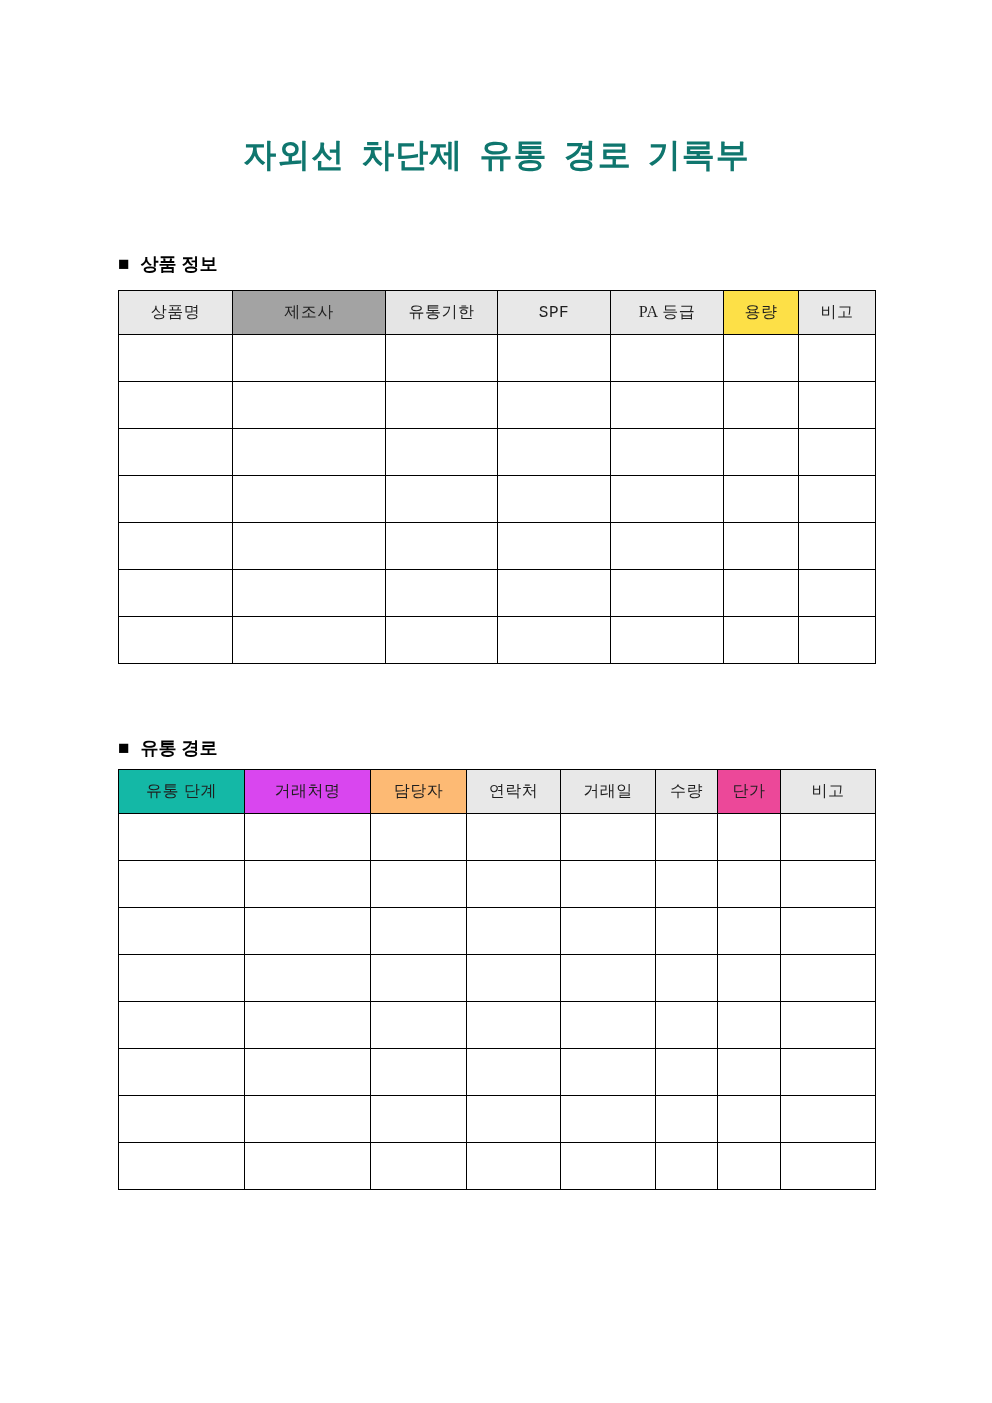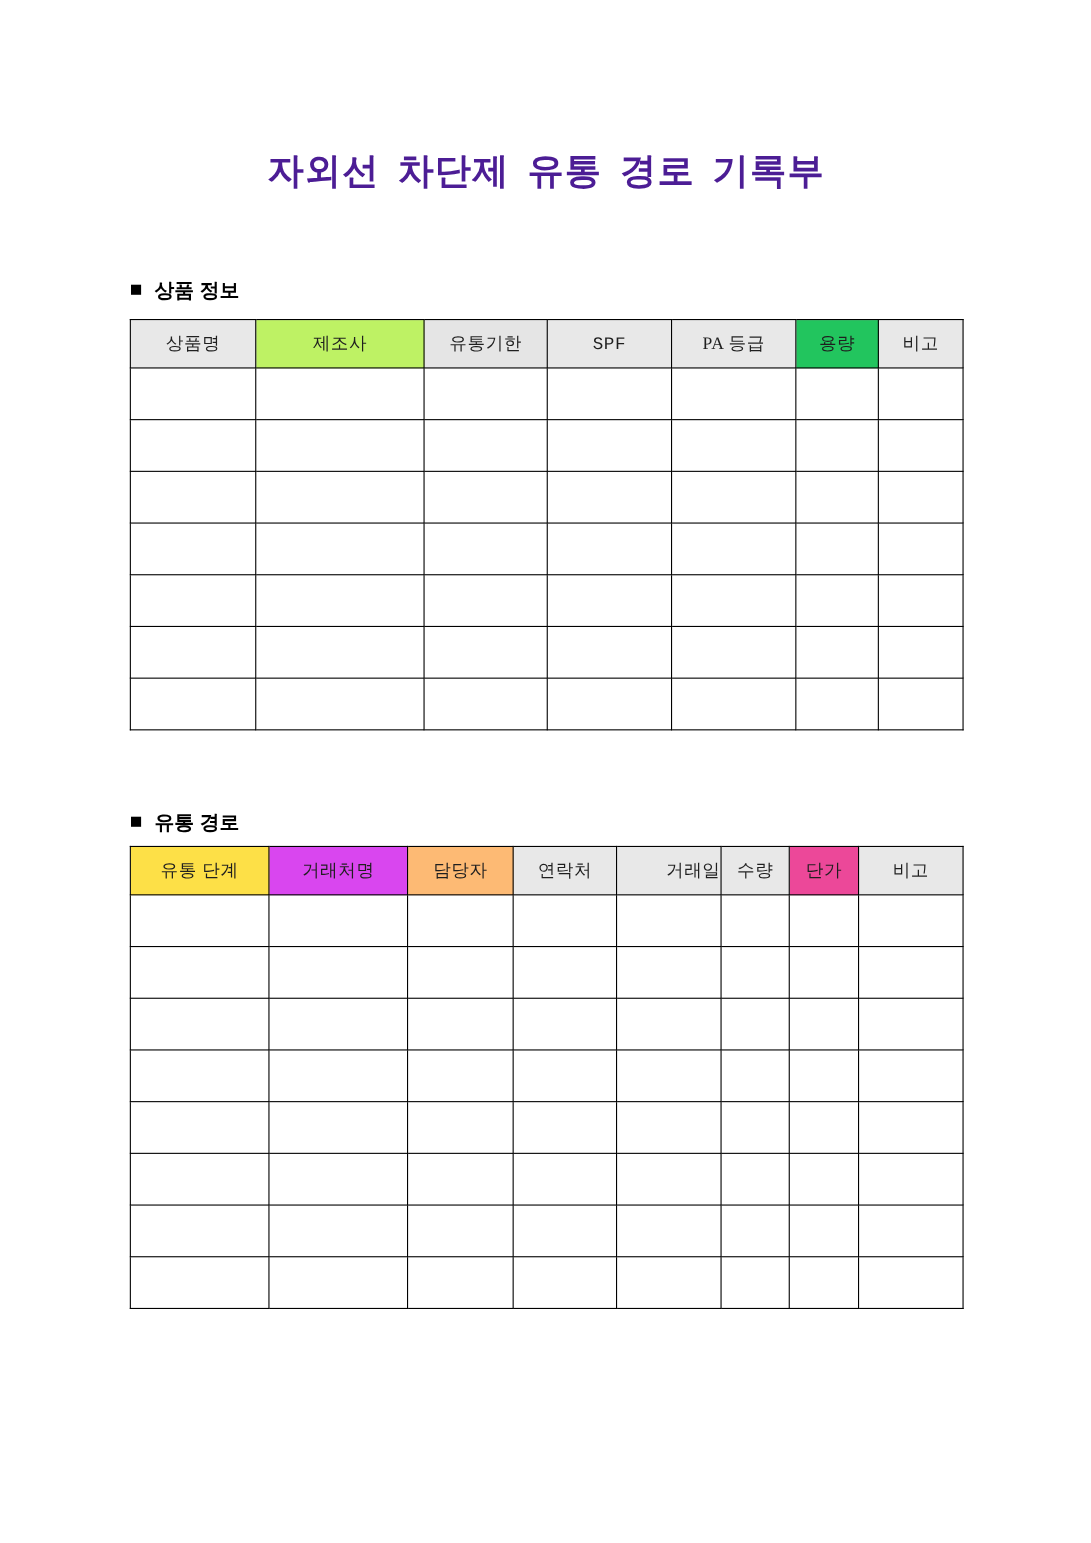--- a/index.html
+++ b/index.html
@@ -19,21 +19,21 @@
     overflow: hidden;
   }
   .title {
     margin: 0;
     font-size: 33px;
     line-height: 40px;
     font-weight: bold;
     text-align: center;
     letter-spacing: 1px;
     word-spacing: 6px;
-    color: #4c1d95;
+    color: #0f766e;
   }
   .section-label {
     display: flex;
     align-items: center;
     gap: 11px;
     font-size: 18px;
     line-height: 22px;
     font-weight: bold;
     color: #000000;
   }
@@ -92,25 +92,25 @@
         <col style="width:153px">
         <col style="width:112px">
         <col style="width:113px">
         <col style="width:113px">
         <col style="width:75px">
         <col style="width:77px">
       </colgroup>
       <thead>
         <tr>
           <th style="background: rgb(232, 232, 232);">상품명</th>
-          <th style="background: #bef264;">제조사</th>
+          <th style="background: #a3a3a3;">제조사</th>
           <th style="background: #e5e5e5;">유통기한</th>
           <th style="background: rgb(232, 232, 232); font-family: Liberation Mono, monospace;">SPF</th>
           <th style="background: rgb(232, 232, 232); font-family: Liberation Serif, serif;">PA 등급</th>
-          <th style="background: #22c55e;">용량</th>
+          <th style="background: #fde047;">용량</th>
           <th style="background: rgb(232, 232, 232);">비고</th>
         </tr>
       </thead>
       <tbody>
           <tr>
             <td></td>
             <td></td>
             <td></td>
             <td></td>
             <td></td>
@@ -186,25 +186,25 @@
         <col style="width:126px">
         <col style="width:96px">
         <col style="width:94px">
         <col style="width:95px">
         <col style="width:62px">
         <col style="width:63px">
         <col style="width:95px">
       </colgroup>
       <thead>
         <tr>
-          <th style="background: #fde047;">유통 단계</th>
+          <th style="background: #14b8a6;">유통 단계</th>
           <th style="background: #d946ef;">거래처명</th>
           <th style="background: #fdba74;">담당자</th>
           <th style="background: rgb(232, 232, 232);">연락처</th>
-          <th style="background: rgb(232, 232, 232); text-align: right;">거래일</th>
+          <th style="background: rgb(232, 232, 232);">거래일</th>
           <th style="background: rgb(232, 232, 232);">수량</th>
           <th style="background: #ec4899;">단가</th>
           <th style="background: rgb(232, 232, 232);">비고</th>
         </tr>
       </thead>
       <tbody>
           <tr>
             <td></td>
             <td></td>
             <td></td>

